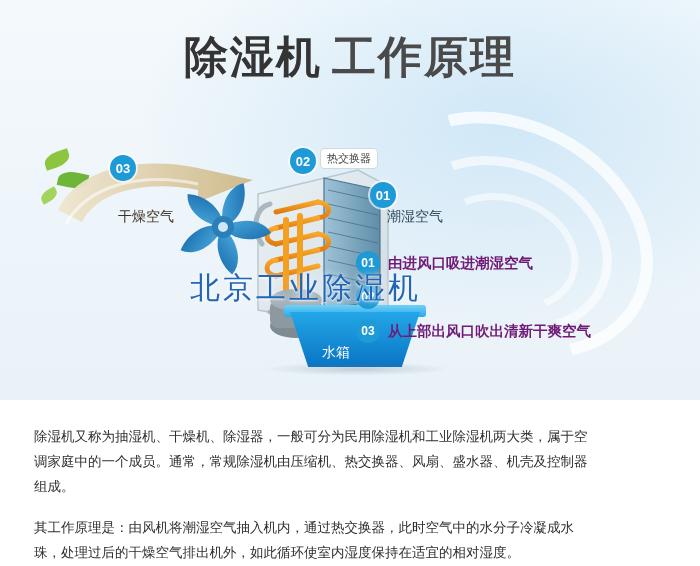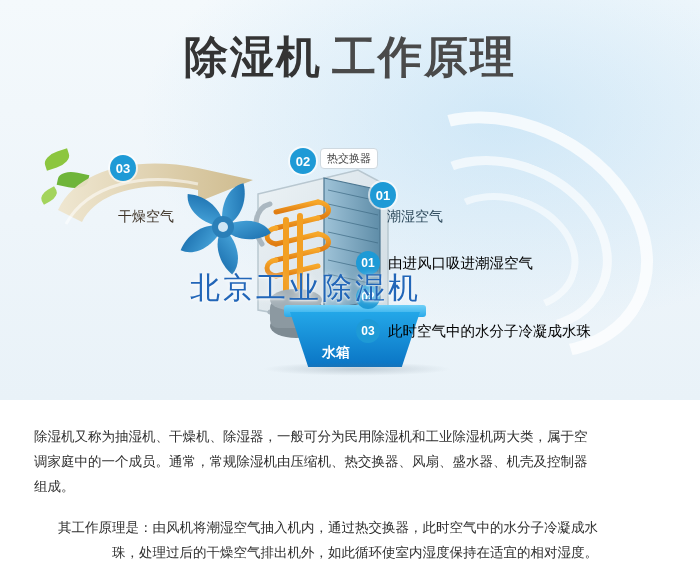--- a/index.html
+++ b/index.html
@@ -97,21 +97,21 @@
 
   .hero-label {
     position:absolute;
     font-size:13px;
     color:#2f2f2f;
     font-family:"DejaVu Sans", sans-serif;
     white-space:nowrap;
   }
   .label-dry { left:110px; top:208px; font-size:14px; color:#3d3226;margin-left:8px; }
   .label-wet { left:387px; top:208px; font-size:14px; color:#2e4a5c; }
-  .label-tank { left:322px; top:344px; color:#ffffff; font-size:14px;font-weight:bold; }
+  .label-tank { left:322px; top:344px; color:#ffffff; font-size:14px; }
 
   
   .machine {
     position:absolute;
     left:240px; top:160px;
     width:160px; height:200px;
   }
   .fan {
     position:absolute;
     left:168px; top:172px;
@@ -169,23 +169,24 @@
     width:24px; height:24px;
     border-radius:50%;
     background:#1e9ad6;
     color:#fff;
     font-size:12px; font-weight:bold;
     display:flex; align-items:center; justify-content:center;
     flex:0 0 auto;
   }
   .step .txt {
     font-size:14.5px;
-    color:#000000;
+    color:#701a75;
     font-family:"DejaVu Sans", sans-serif;
     white-space:nowrap;
+    font-weight:bold;
   }
 
   
   .watermark {
     position:absolute;
     left:0; top:268px;
     width:611px;
     text-align:center;
     font-size:30px;
     font-weight:normal;
@@ -203,21 +204,21 @@
     width:632px; height:166px;
     background:#ffffff;
     padding:24px 34px 0 34px;
   }
   .para {
     font-size:13.5px;
     line-height:25px;
     color:#2e2e2e;
     font-family:"DejaVu Sans", sans-serif;
   }
-  .para.p2 { margin-top:16px;text-align:right; }
+  .para.p2 { margin-top:16px; }
 </style>
 </head>
 <body>
 
 <div class="page">
 
   <div class="hero">
     <div class="hero-bg-grad"></div>
 
     <div class="arc a1"></div>
@@ -342,21 +343,21 @@
     <div class="steps">
       <div class="step">
         <span class="num">01</span>
         <span class="txt">由进风口吸进潮湿空气</span>
       </div>
       <div class="step">
         <span class="num">02</span>
       </div>
       <div class="step">
         <span class="num">03</span>
-        <span class="txt">此时空气中的水分子冷凝成水珠</span>
+        <span class="txt">从上部出风口吹出清新干爽空气</span>
       </div>
     </div>
 
     <div class="watermark">北京工业除湿机</div>
   </div>
 
   <div class="body-text">
     <div class="para p1">除湿机又称为抽湿机、干燥机、除湿器，一般可分为民用除湿机和工业除湿机两大类，属于空调家庭中的一个成员。通常，常规除湿机由压缩机、热交换器、风扇、盛水器、机壳及控制器组成。</div>
     <div class="para p2">其工作原理是：由风机将潮湿空气抽入机内，通过热交换器，此时空气中的水分子冷凝成水珠，处理过后的干燥空气排出机外，如此循环使室内湿度保持在适宜的相对湿度。</div>
   </div>

